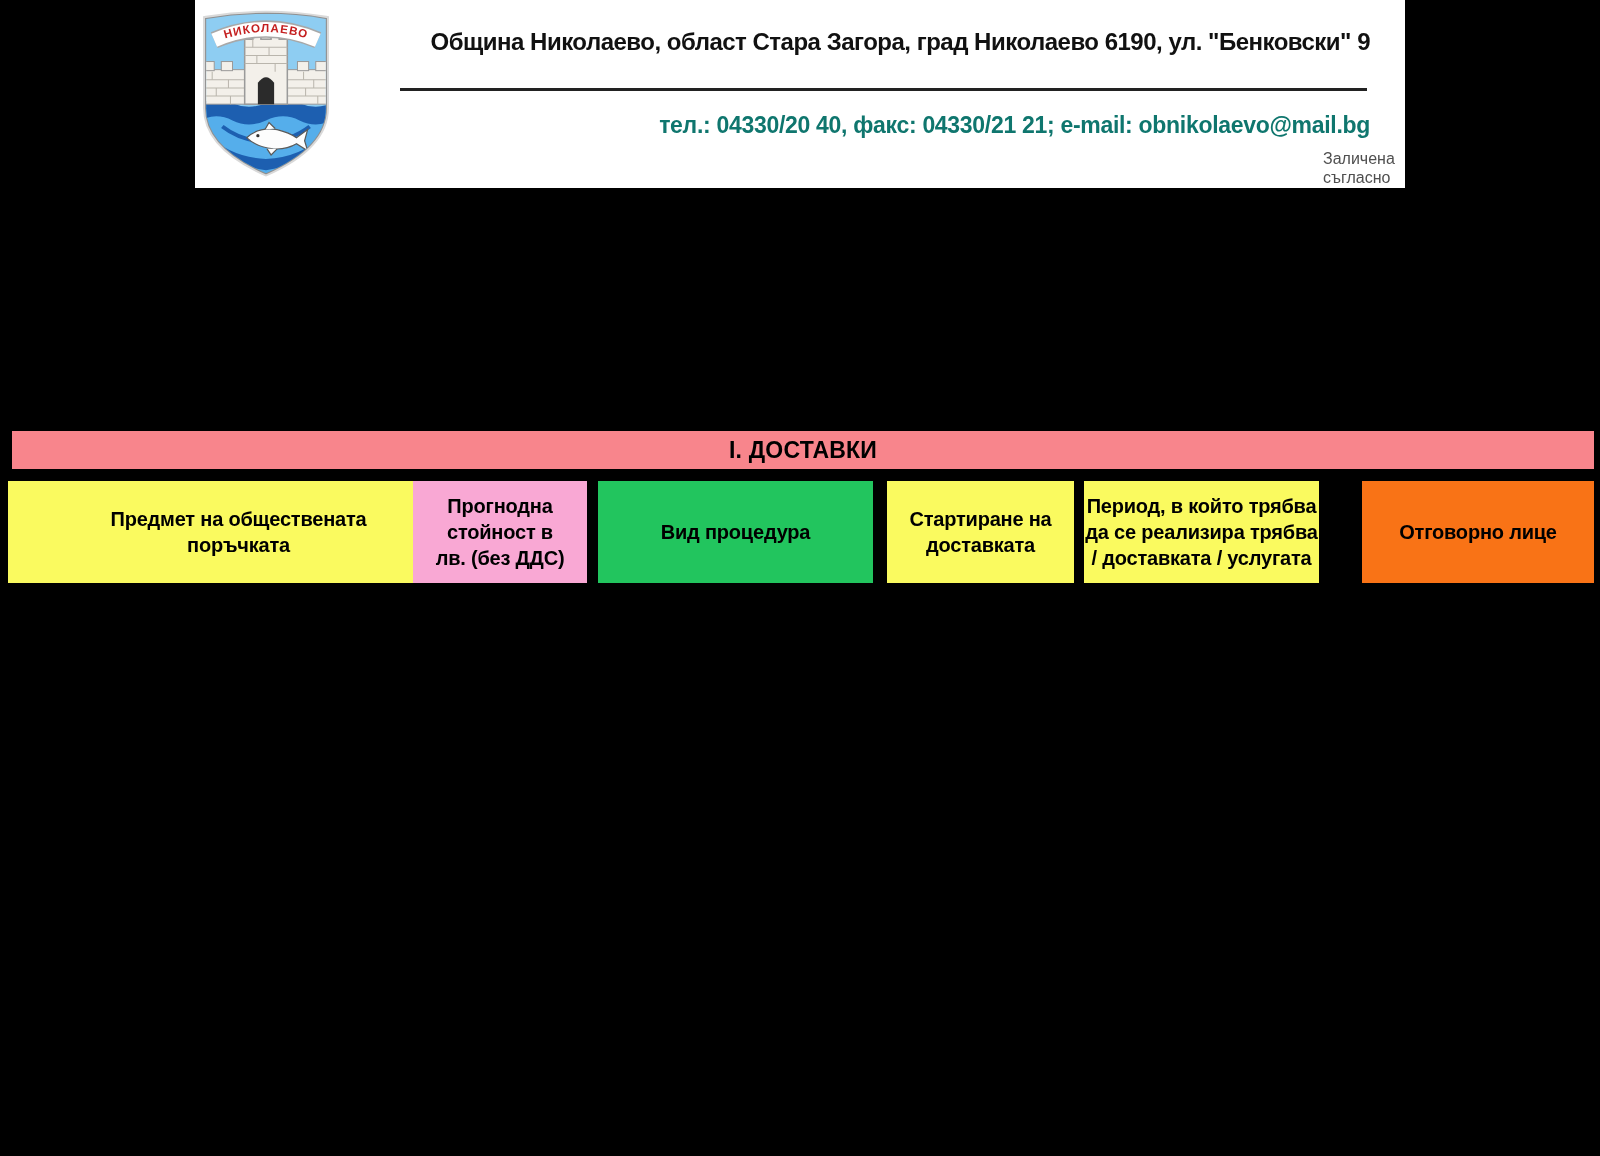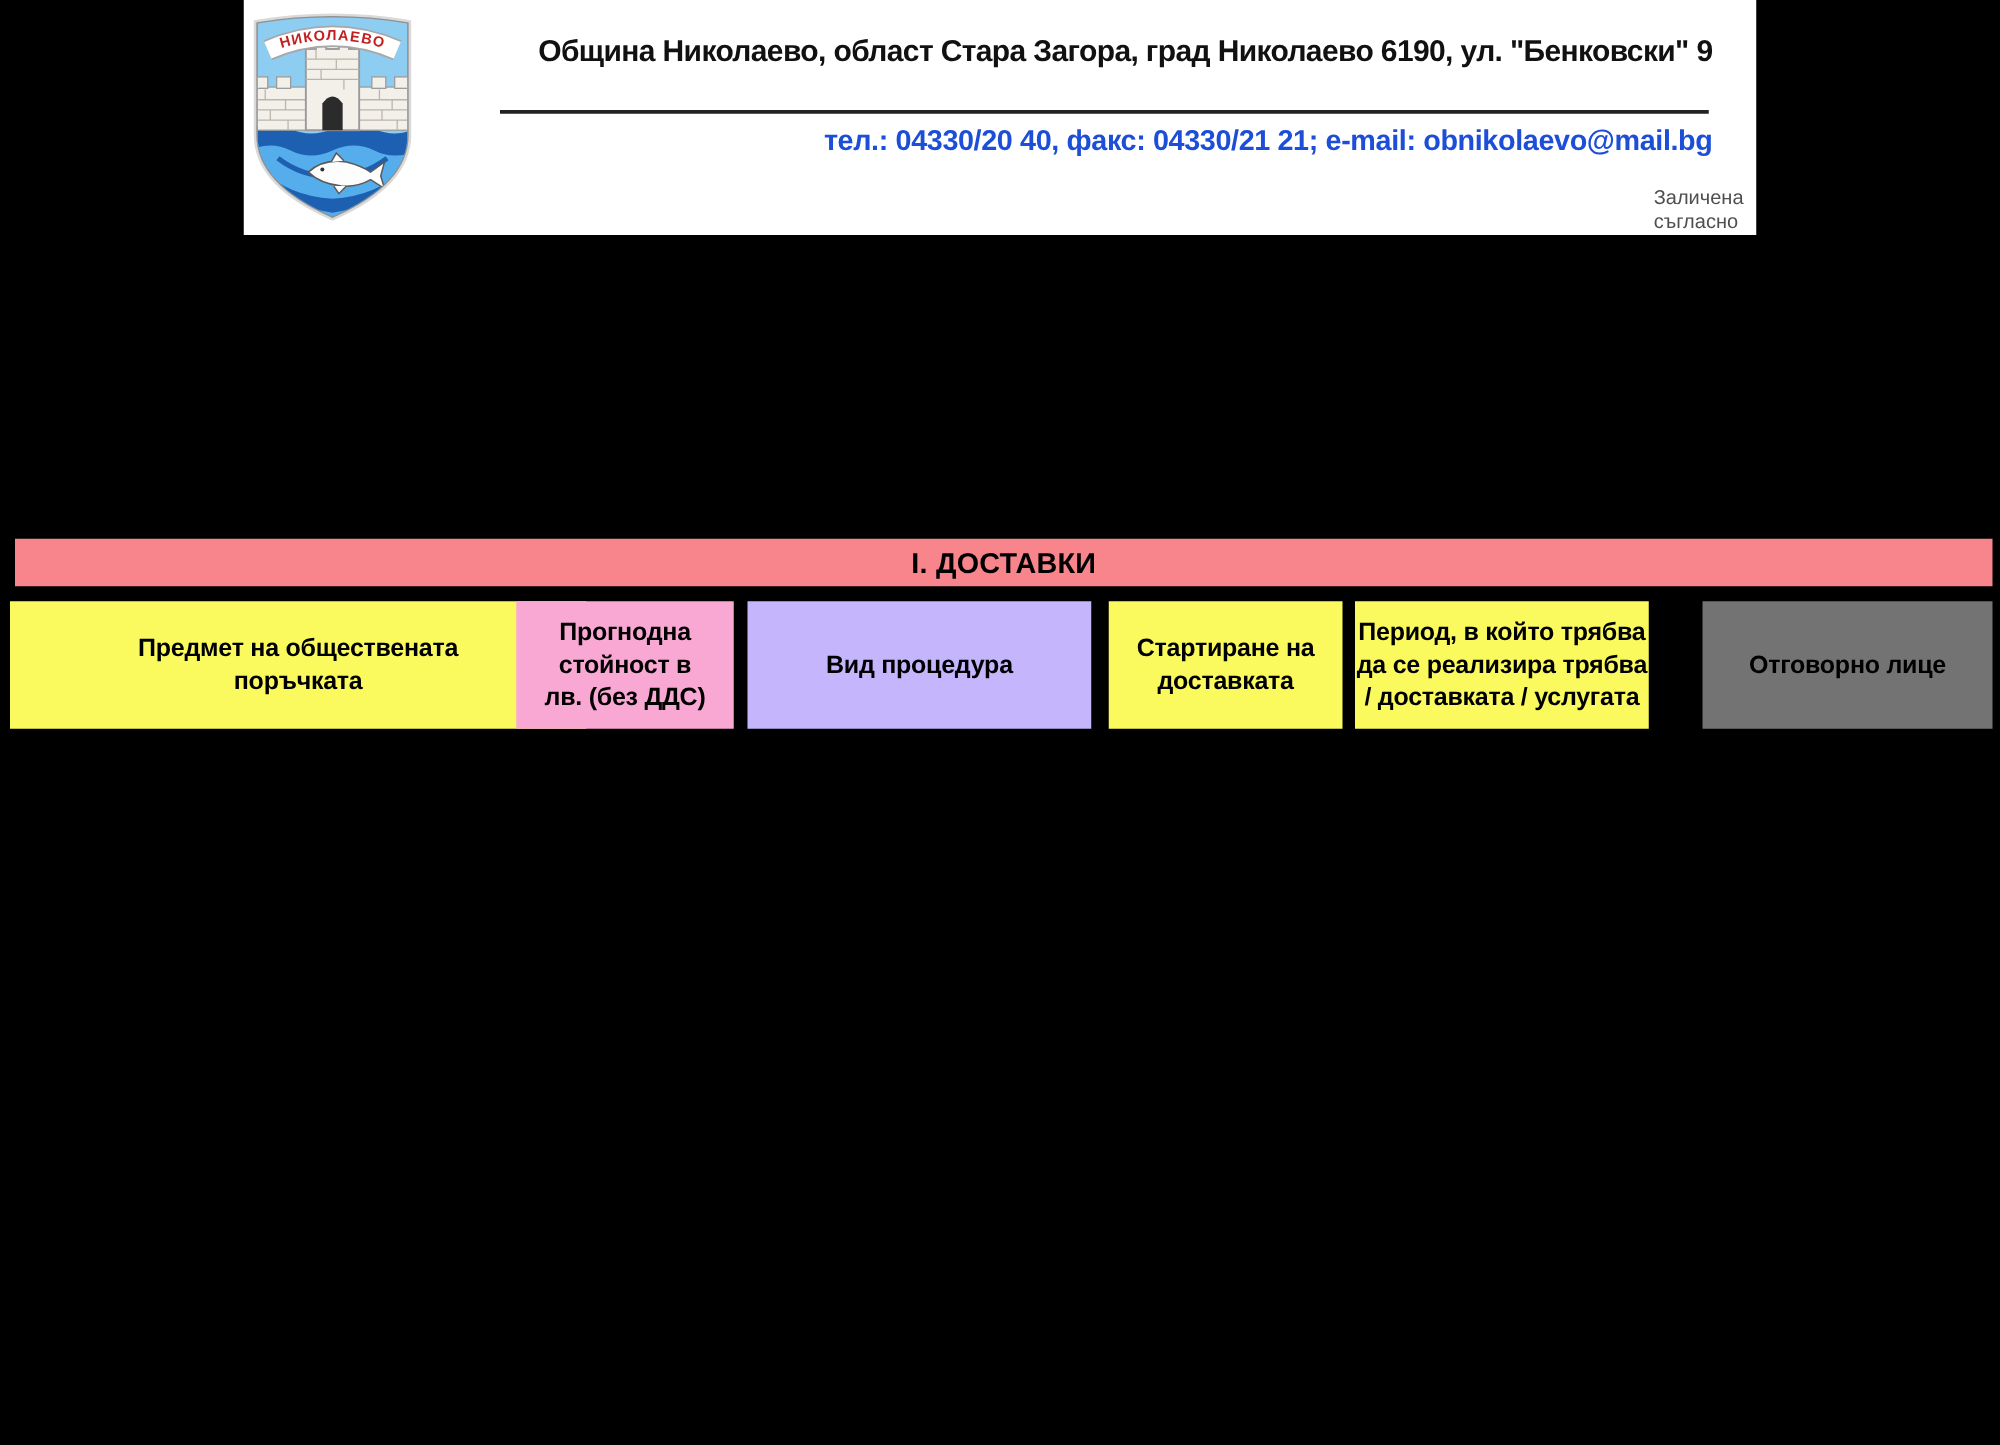--- a/index.html
+++ b/index.html
@@ -20,22 +20,22 @@
   .org-line{
     position:absolute;right:35px;top:28px;
     font-size:24px;font-weight:bold;color:#111;
     letter-spacing:-0.5px;white-space:nowrap;
   }
   .head-rule{
     position:absolute;left:205px;top:88px;width:967px;height:3px;
     background:#222;
   }
   .contact-line{
-    position:absolute;right:35px;top:99px;
-    font-size:23px;font-weight:bold;color:#1d4ed8;
+    position:absolute;right:35px;top:112px;
+    font-size:23px;font-weight:bold;color:#0f766e;
     letter-spacing:-0.3px;white-space:nowrap;
   }
   .redaction-note{
     position:absolute;left:1128px;top:149px;width:160px;
     font-size:16px;line-height:19px;color:#4f4f4f;
     white-space:nowrap;
   }
   .redaction-note span{display:block;}
   .redaction-note .l2{padding-left:0px;}
 
@@ -167,32 +167,32 @@
 <div class="thead-cell c1" style="background: rgb(250, 250, 95);">
   <span>Предмет на обществената</span>
   <span>поръчката</span>
   <span></span>
 </div>
 <div class="thead-cell c2" style="background: #f9a8d4; text-align: right;">
   <span>Прогнодна</span>
   <span>стойност в</span>
   <span>лв. (без ДДС)</span>
 </div>
-<div class="thead-cell c3" style="background: #c4b5fd;">
+<div class="thead-cell c3" style="background: #22c55e;">
   <span>Вид процедура</span>
   <span></span>
   <span></span>
 </div>
 <div class="thead-cell c4" style="background: rgb(250, 250, 95);">
   <span>Стартиране на</span>
   <span>доставката</span>
   <span></span>
 </div>
 <div class="thead-cell c5" style="background: rgb(250, 250, 95);">
   <span>Период, в който трябва</span>
   <span>да се реализира трябва</span>
   <span>/ доставката / услугата</span>
 </div>
-<div class="thead-cell c6" style="background: #737373; justify-content: center;">
+<div class="thead-cell c6" style="background: #f97316; justify-content: center;">
   <span>Отговорно лице</span>
   <span></span>
   <span></span>
 </div>
 
 </body></html>

